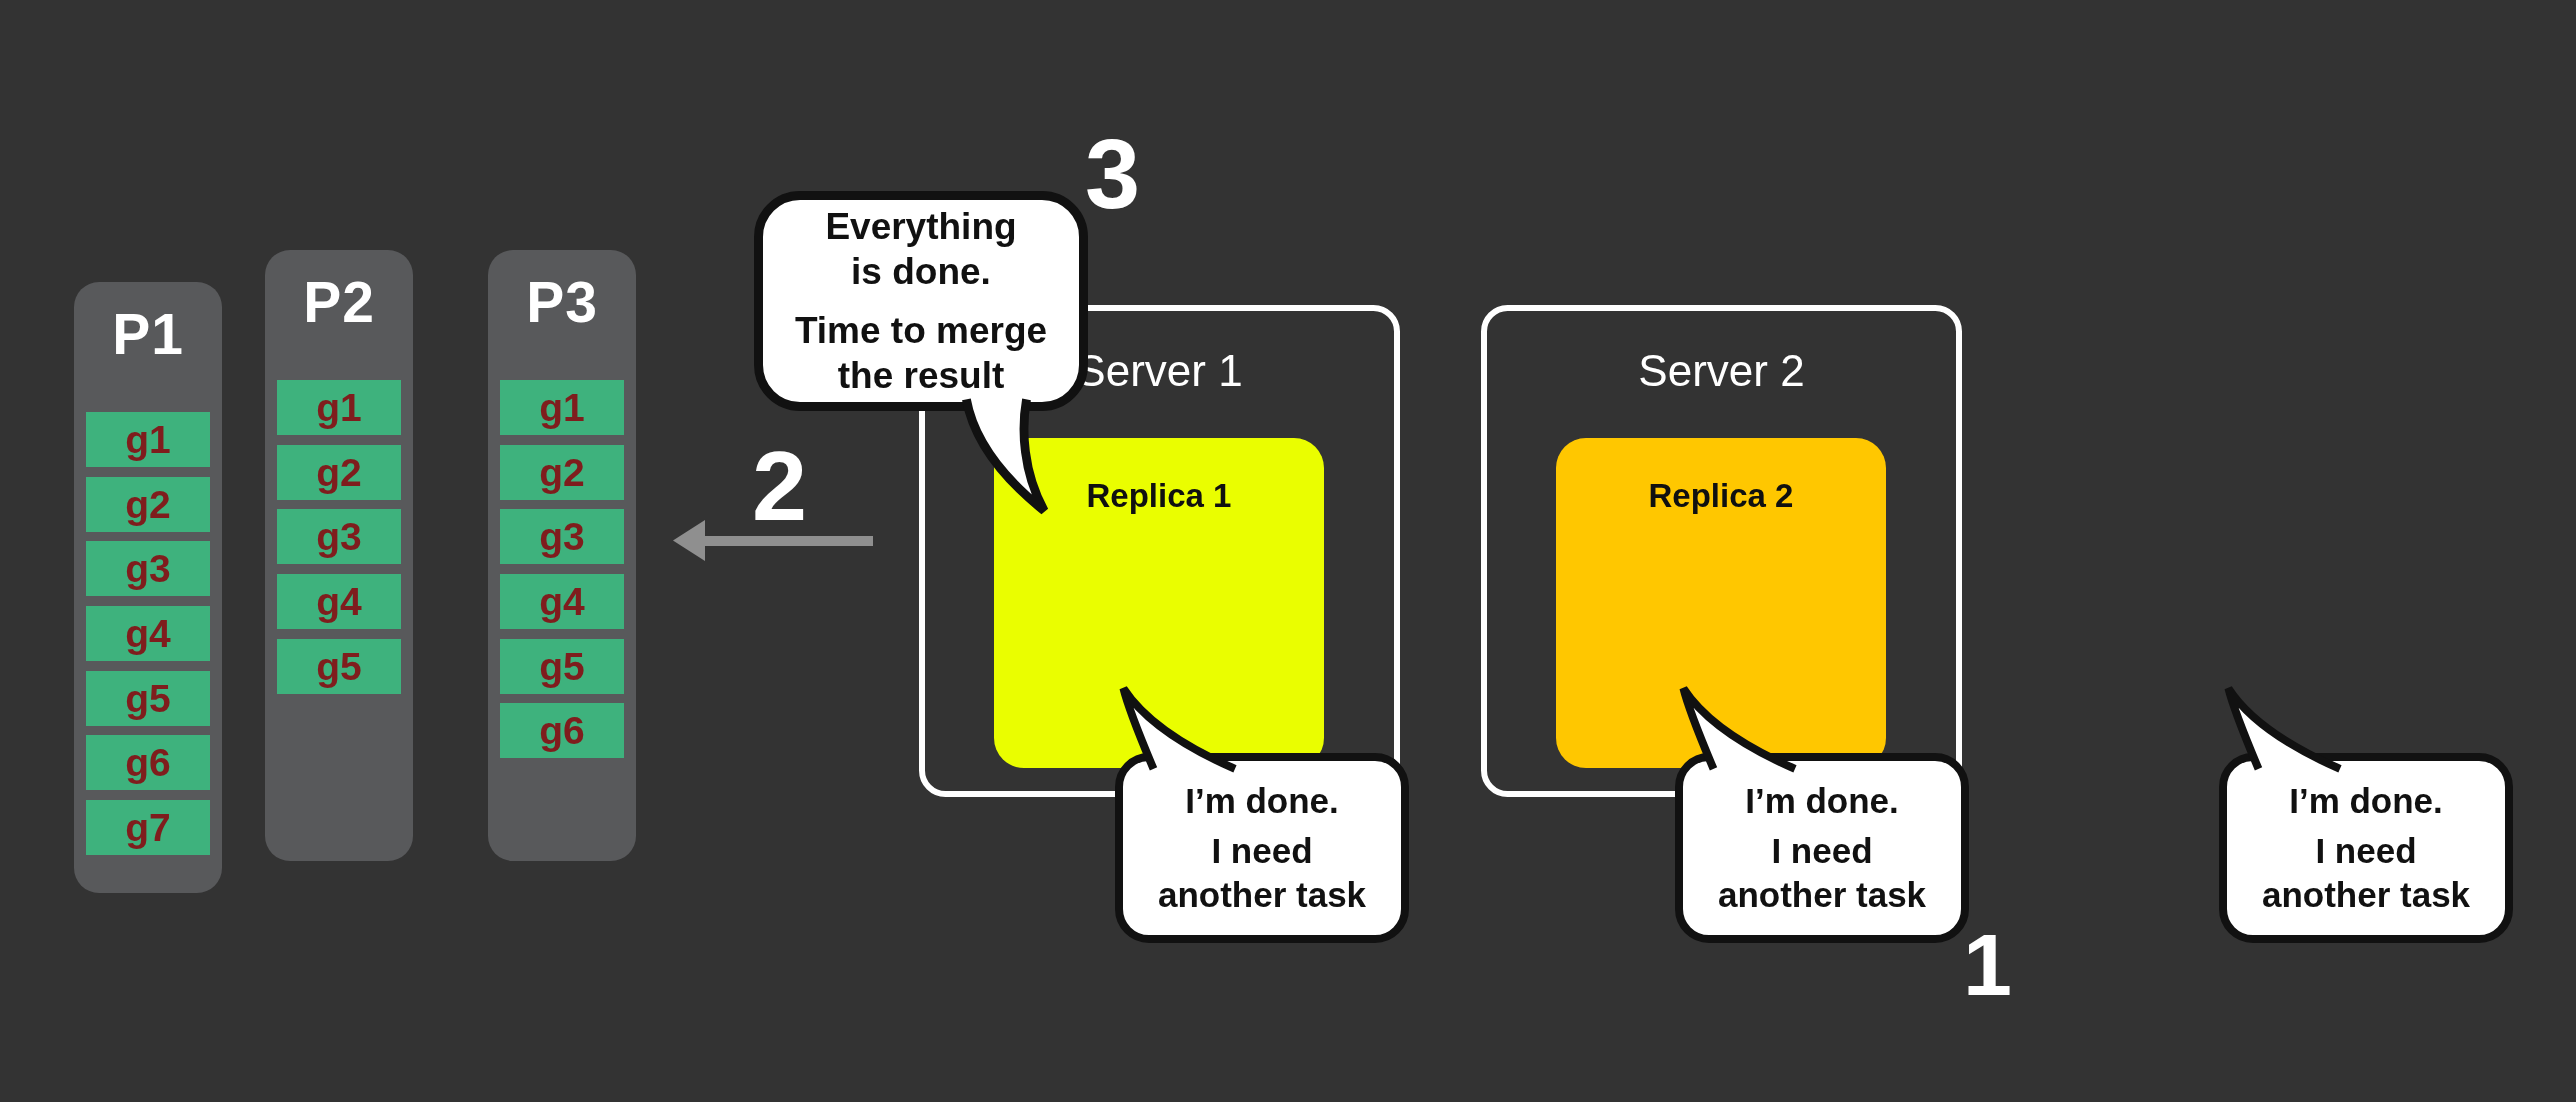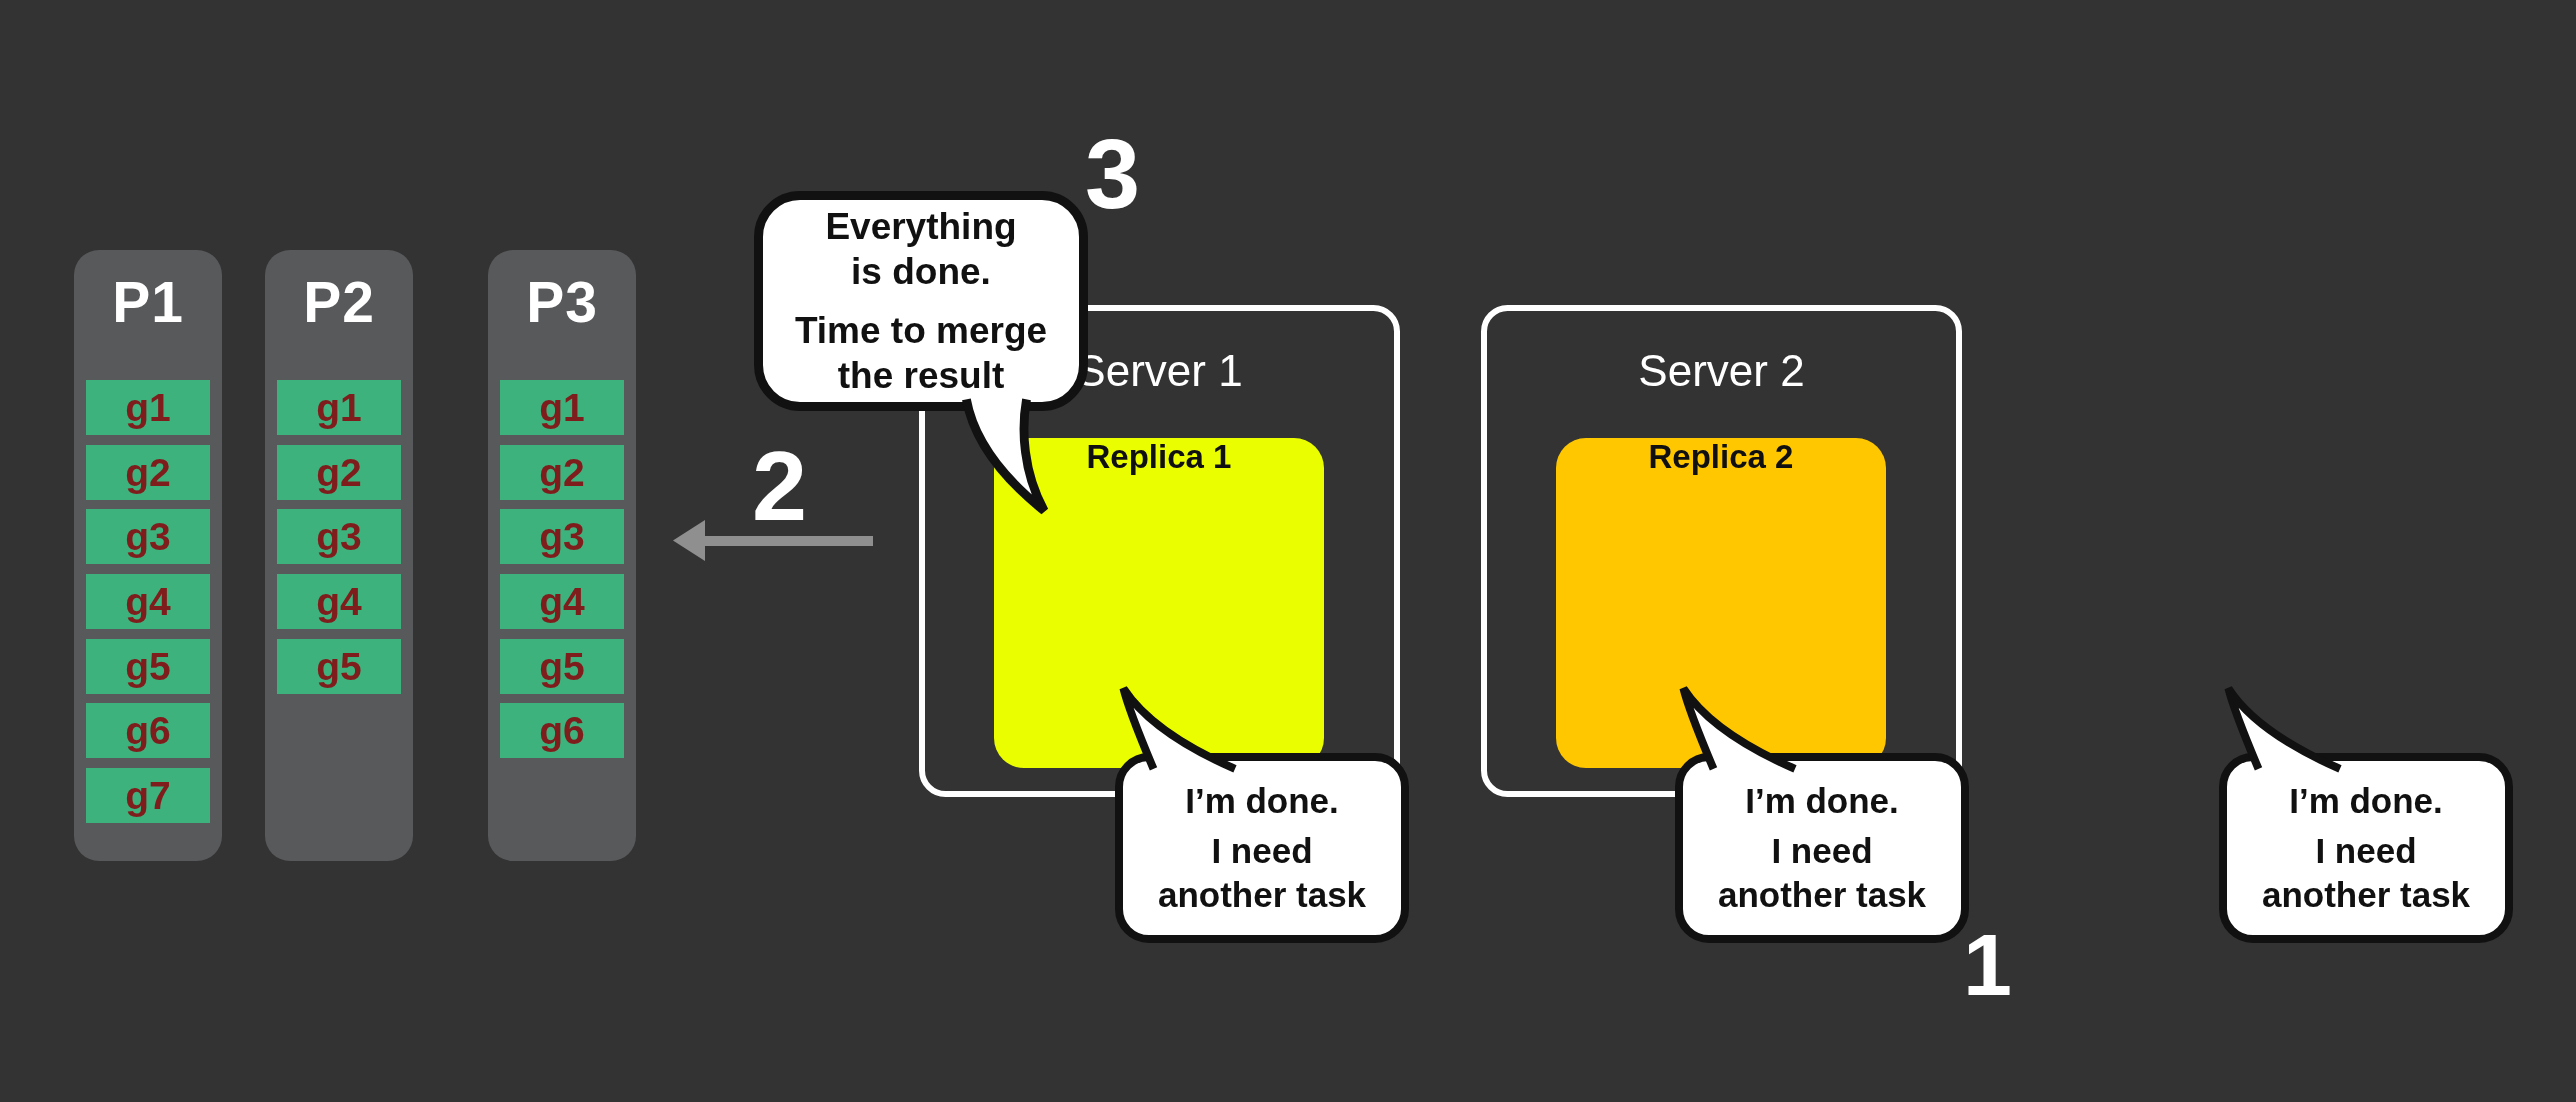--- a/index.html
+++ b/index.html
@@ -10,21 +10,21 @@
   }
   
   .pcol{position:absolute;top:250px;width:148px;height:611px;border-radius:25px;}
   .pcol-title{margin-top:19.4px;text-align:center;font-size:57px;font-weight:700;color:#ffffff;letter-spacing:0.9px;}
   .cells{position:absolute;top:130px;left:12.4px;right:12.4px;display:flex;flex-direction:column;gap:9.7px;}
   .cell{height:55px;line-height:55px;text-align:center;font-size:39px;font-weight:700;color:#7f1d1d;}
   
   .server{position:absolute;top:305px;width:481px;height:492px;border:6.2px solid #ffffff;border-radius:26.5px;box-sizing:border-box;}
   .server-title{margin-top:35px;text-align:center;font-size:44px;font-weight:400;color:#ffffff;}
   .replica{position:absolute;left:69px;top:127px;width:330px;height:330px;border-radius:30px;}
-  .replica-title{text-align:center;font-size:33px;font-weight:700;color:#101010;}
+  .replica-title{padding-top:39px;text-align:center;font-size:33px;font-weight:700;color:#101010;}
   
   .bubble{position:absolute;background:#ffffff;border:9.7px solid #111111;box-sizing:border-box;z-index:6;
           display:flex;flex-direction:column;justify-content:center;align-items:center;color:#111111;}
   .bubble-merge{left:754px;top:191px;width:334px;height:220px;border-radius:46px;}
   .bubble-merge .bline{font-size:37px;font-weight:700;line-height:1.22;}
   .bubble-merge .para-gap{margin-top:14px;}
   .bubble-done{top:753px;width:294px;height:190px;border-radius:34px;border-width:8px;}
   .bubble-done .bline{font-size:35px;font-weight:700;line-height:1.26;}
   .bubble-done .para-gap{margin-top:6.2px;}
   .tail{position:absolute;z-index:7;}
@@ -33,21 +33,21 @@
   
   .arrow{position:absolute;left:673px;top:519px;width:200px;height:42px;z-index:3;}
   .arrow-head{position:absolute;left:0;top:0.9px;width:32px;height:41px;clip-path:polygon(100% 0,0 50%,100% 100%);}
   .arrow-shaft{position:absolute;left:26.5px;top:17px;width:173px;height:9.7px;}
 </style>
 </head>
 <body>
 
 <div id="stage" style="background-color: rgb(51, 51, 51);">
 
-  <div class="pcol" style="left: 74px; background-color: rgb(88, 89, 91);">
+  <div class="pcol" style="left: 74px; background-color: rgb(88, 89, 91); margin-top: 32px;">
     <div class="pcol-title">P1</div>
     <div class="cells">
       <div class="cell" style="background-color: rgb(62, 178, 125);">g1</div>
       <div class="cell" style="background-color: rgb(62, 178, 125);">g2</div>
       <div class="cell" style="background-color: rgb(62, 178, 125);">g3</div>
       <div class="cell" style="background-color: rgb(62, 178, 125);">g4</div>
       <div class="cell" style="background-color: rgb(62, 178, 125);">g5</div>
       <div class="cell" style="background-color: rgb(62, 178, 125);">g6</div>
       <div class="cell" style="background-color: rgb(62, 178, 125);">g7</div>
     </div>

